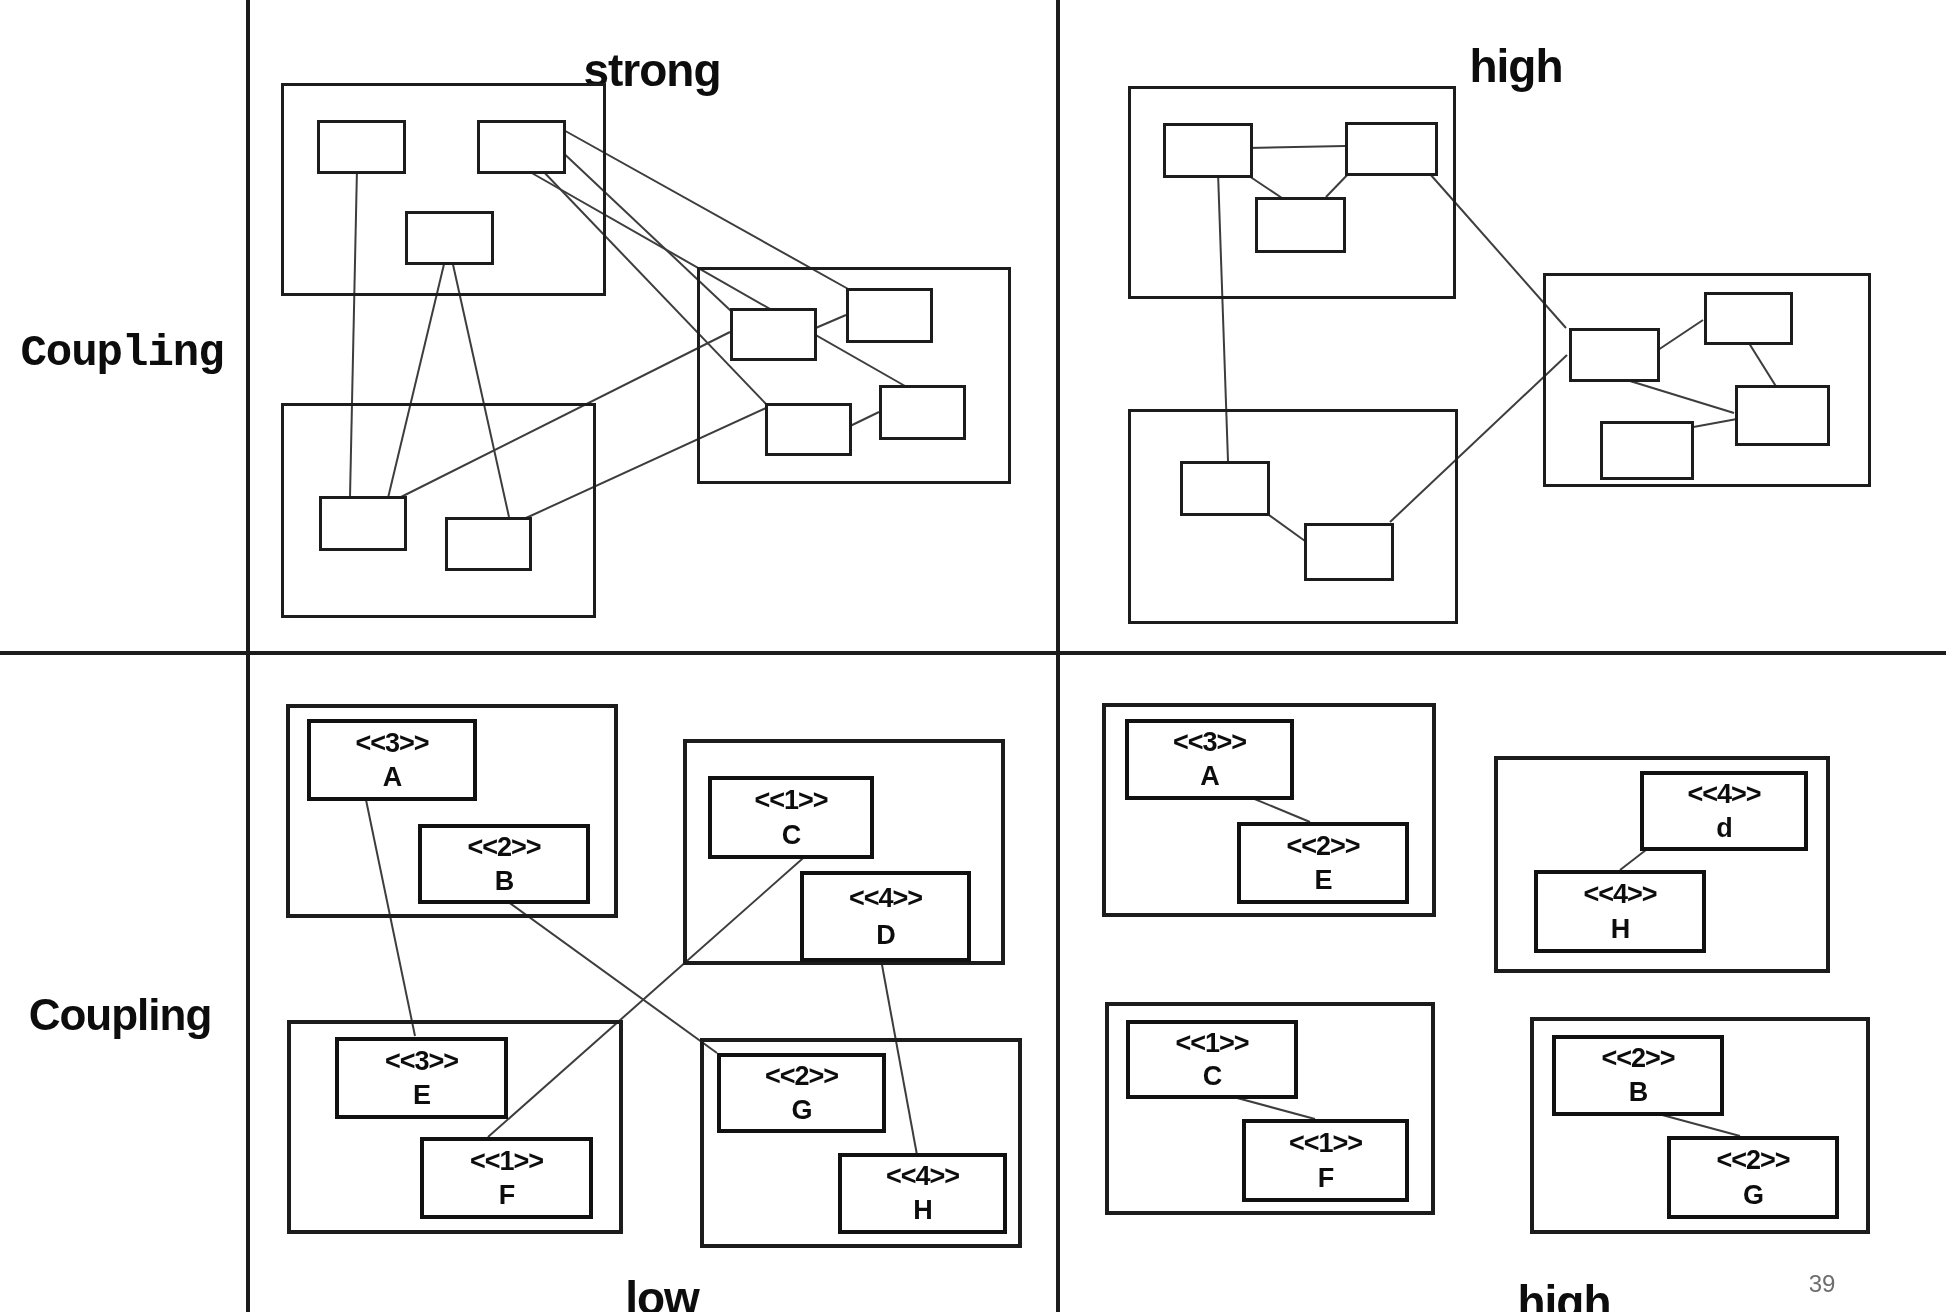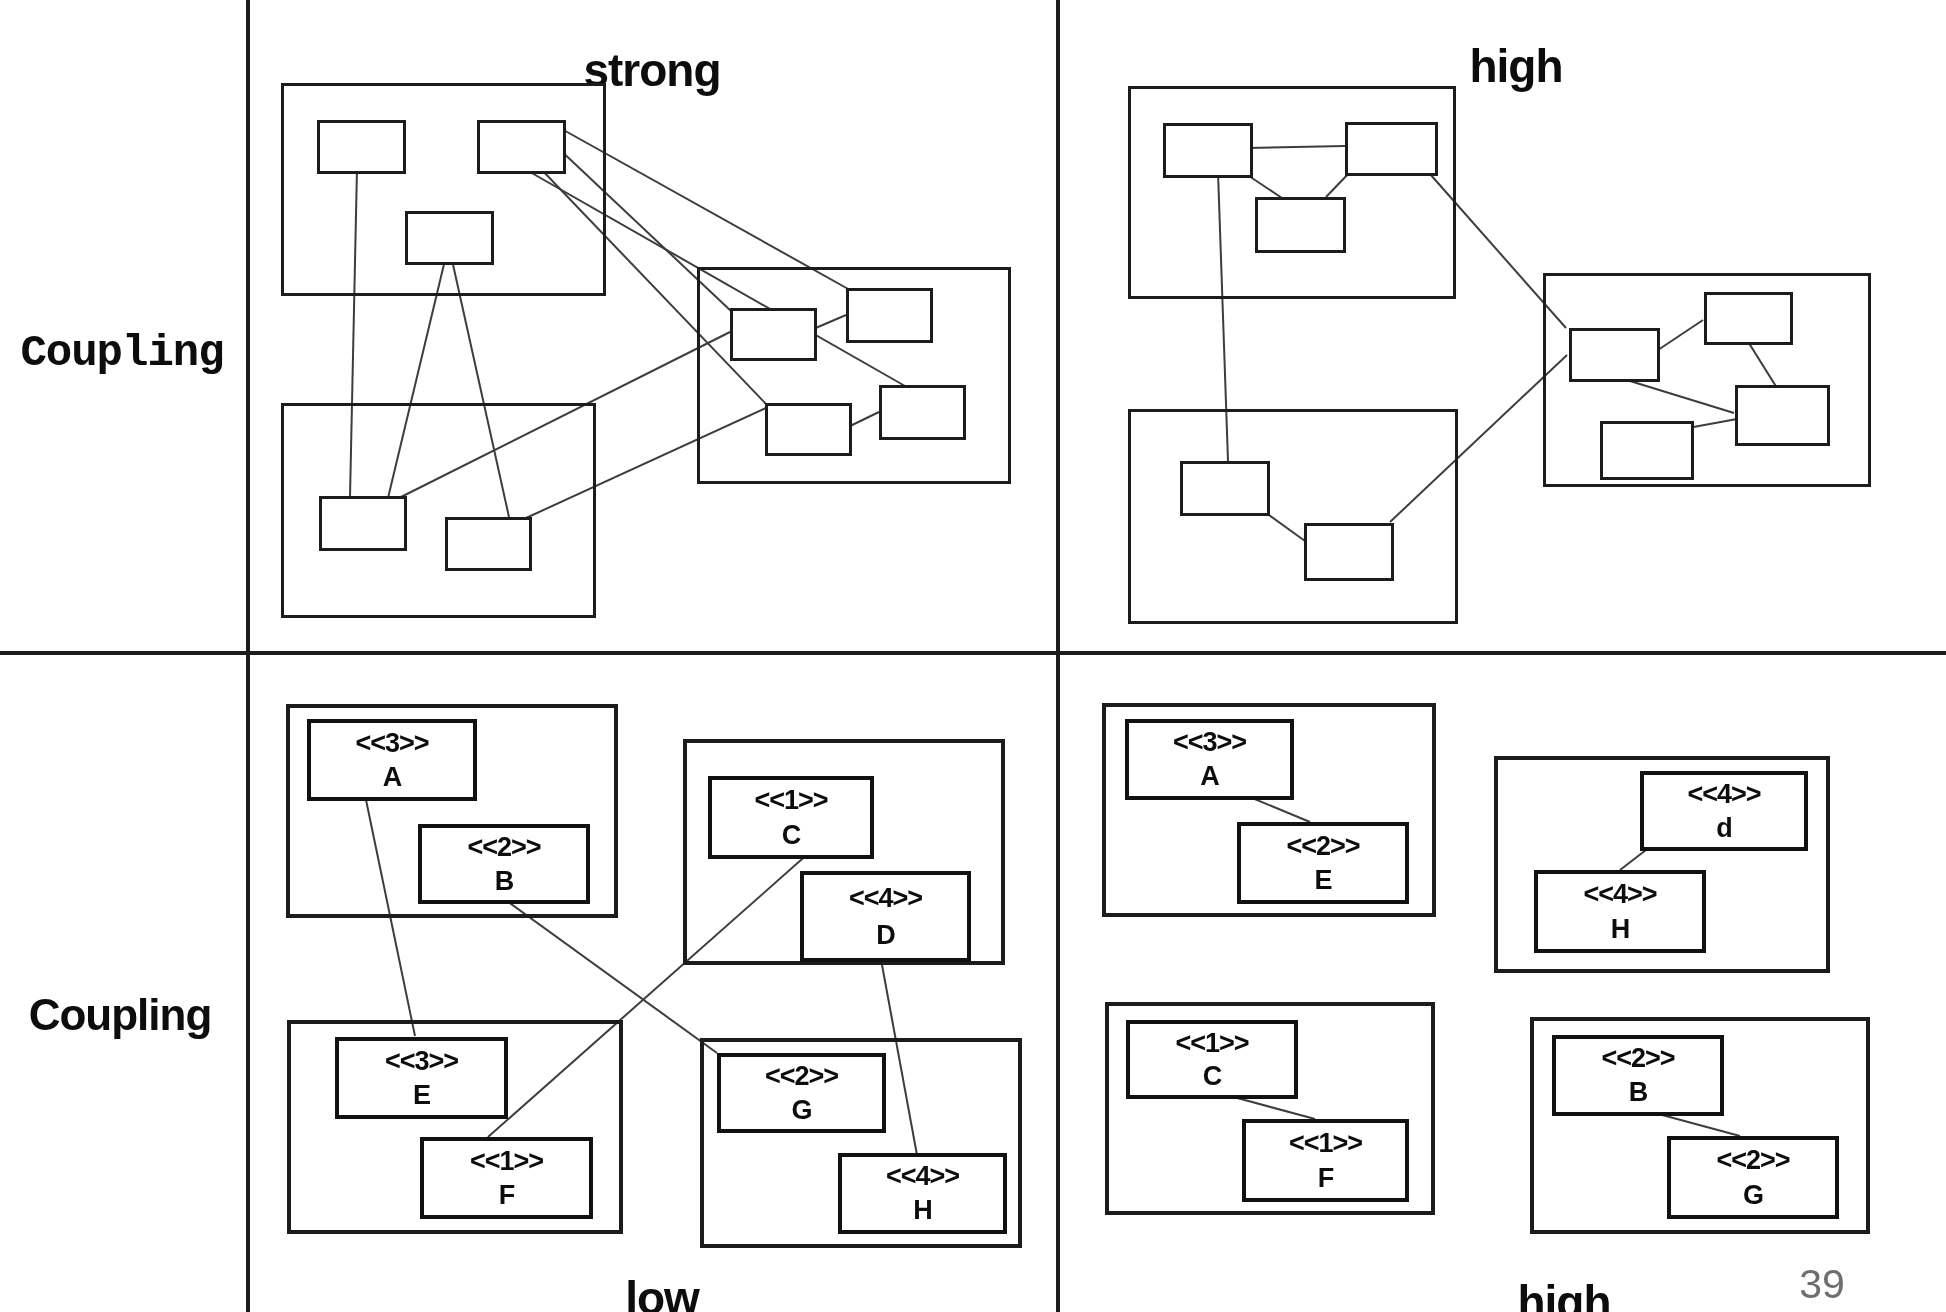--- a/index.html
+++ b/index.html
@@ -15,21 +15,21 @@
   .axis.v{width:4px;top:0;height:1312px;}
   .axis.h{height:4px;left:0;width:1946px;}
   .big-label{
     position:absolute;transform:translate(-50%,-50%);
     font-weight:bold;color:#0d0d0d;letter-spacing:-1px;white-space:nowrap;margin-top:28px;
   }
   .col-label{font-size:46px;}
   .row-label{font-size:44px;}
   .page-num{
     position:absolute;transform:translate(-50%,-50%);
-    font-size:41px;color:#6e6e6e;font-weight:normal;
+    font-size:24px;color:#6e6e6e;font-weight:normal;
   }
   .module{position:absolute;border:3px solid #1c1c1c;background:transparent;}
   .module.thick{border-width:4px;}
   .box{position:absolute;border:3px solid #1c1c1c;background:#ffffff;}
   .lbox{
     position:absolute;border:4px solid #111;background:#ffffff;
     display:flex;flex-direction:column;align-items:center;justify-content:space-evenly;
     font-weight:bold;color:#0d0d0d;font-size:27px;line-height:1.05;
     letter-spacing:-1px;text-align:center;
   }

